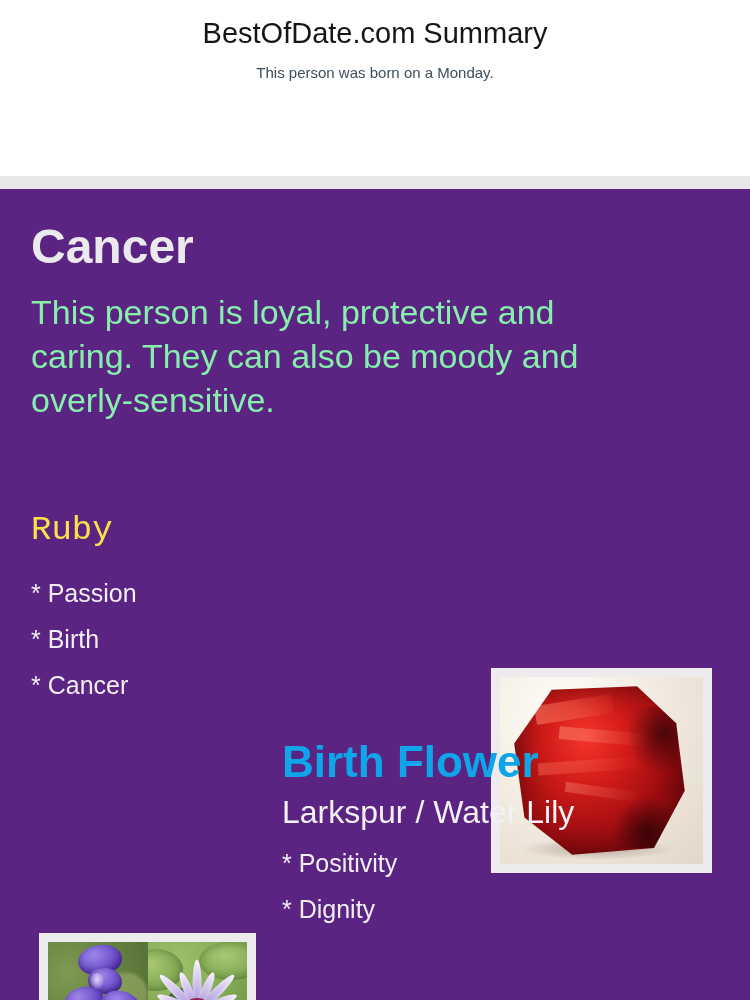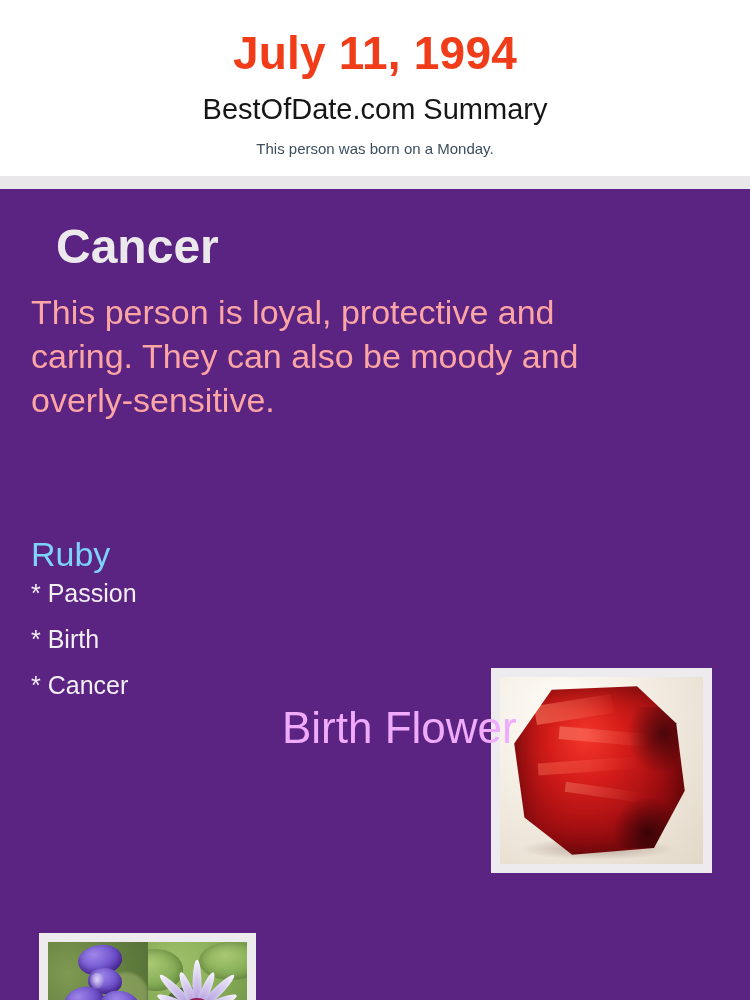--- a/index.html
+++ b/index.html
@@ -37,36 +37,36 @@
 
   
   .body-purple {
     position:absolute; left:0; top:189px; width:750px; height:811px;
     background:#5B2382;
   }
 
   
   .zodiac-name {
     position:absolute; left:31px; top:34px;
-    font-size:48px; font-weight:bold; color:#ECE9EC; line-height:1;margin-left:25px;
+    font-size:48px; font-weight:bold; color:#ECE9EC; line-height:1;
   }
   .zodiac-desc {
     position:absolute; left:31px; top:101px; width:620px;
-    font-size:34px; font-weight:normal; color:#fca5a5;
+    font-size:34px; font-weight:normal; color:#86efac;
     line-height:1.30;
   }
 
   
   .stone-title {
     position:absolute; left:31px; top:281px;
     font-size:44px; font-weight:bold; color:#ECE9EC; line-height:1;
   }
   .stone-name {
-    position:absolute; left:31px; top:348px;
-    font-size:34px; font-weight:normal; color:#7dd3fc; line-height:1;
+    position:absolute; left:31px; top:324px;
+    font-size:34px; font-weight:normal; color:#fde047; line-height:1;font-family:Liberation Mono, monospace;
   }
   .stone-list { position:absolute; left:31px; top:392px; }
   .stone-list li, .flower-list li {
     list-style:none; font-size:25px; font-weight:normal;
     color:#F2EFF3; line-height:1; margin-bottom:21px;
     white-space:nowrap;
   }
 
   
   .photo-frame { position:absolute; background:#EDEBEE; padding:9px; }
@@ -182,36 +182,35 @@
   }
   .lily-center::after {
     content:""; position:absolute; inset:14%;
     border-radius:50%;
     background:repeating-linear-gradient(90deg,
       rgba(255,240,200,.85) 0 1px, rgba(140,20,80,0) 1px 3px);
   }
 
   
   .flower-title {
-    position:absolute; left:282px; top:517px;
-    font-size:44px; font-weight:normal; color:#f0abfc; line-height:1;
+    position:absolute; left:282px; top:551px;
+    font-size:44px; font-weight:bold; color:#0ea5e9; line-height:1;
   }
   .flower-name {
     position:absolute; left:282px; top:607px;
     font-size:32px; font-weight:normal; color:#F4F1F5; line-height:1;
   }
   .flower-list { position:absolute; left:282px; top:662px; }
 </style>
 </head>
 <body>
 
 <div class="page">
 
   <div class="header">
-    <div class="date-title">July 11, 1994</div>
     <div class="site-summary">BestOfDate.com Summary</div>
     <div class="born-line">This person was born on a Monday.</div>
   </div>
   <div class="divider"></div>
 
   <div class="body-purple">
 
     <div class="zodiac-name">Cancer</div>
     <div class="zodiac-desc">This person is loyal, protective and caring. They can also be moody and overly-sensitive.</div>
 
@@ -270,15 +269,20 @@
                 <div class="lily-petal" style="transform: translate(-50%, -100%) rotate(67.5deg) scaleY(0.82);"></div>
               </div>
             <div class="lily-center"></div>
           </div>
 
         </div>
       </div>
     </div>
 
     <div class="flower-title">Birth Flower</div>
+    <div class="flower-name">Larkspur / Water Lily</div>
+    <ul class="flower-list">
+      <li>* Positivity</li>
+      <li>* Dignity</li>
+    </ul>
 
   </div>
 </div>
 
 </body></html>

